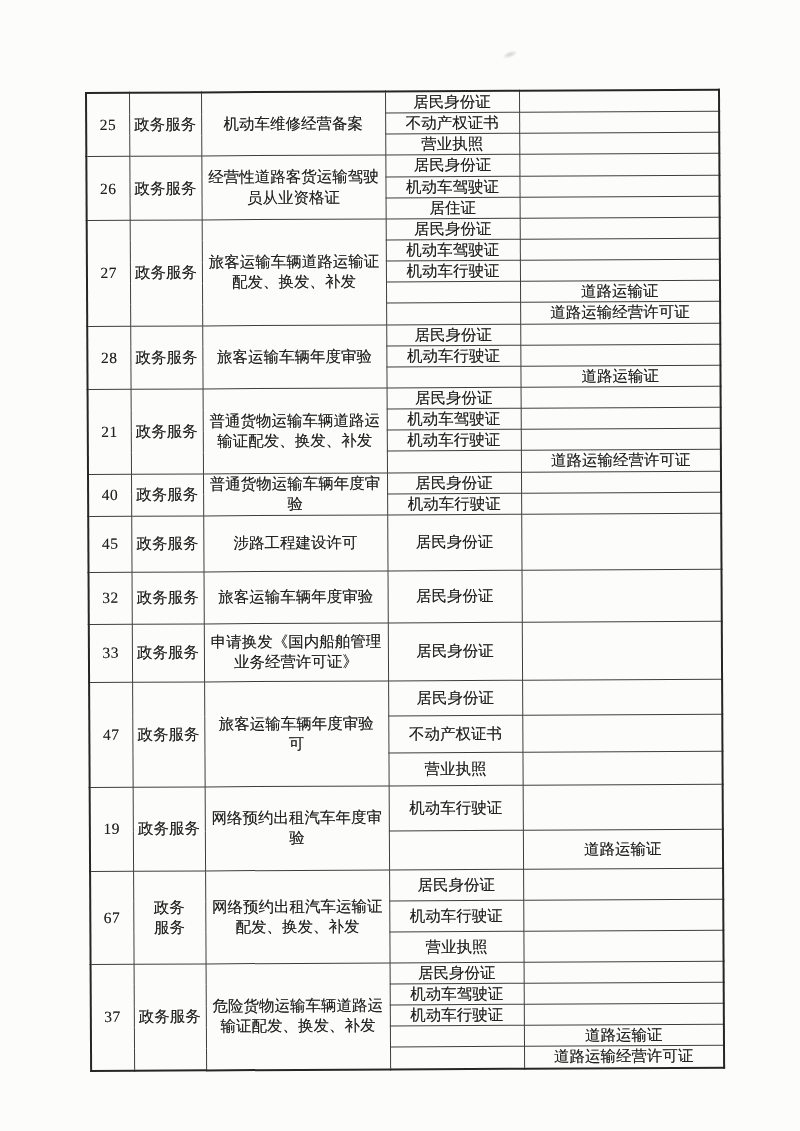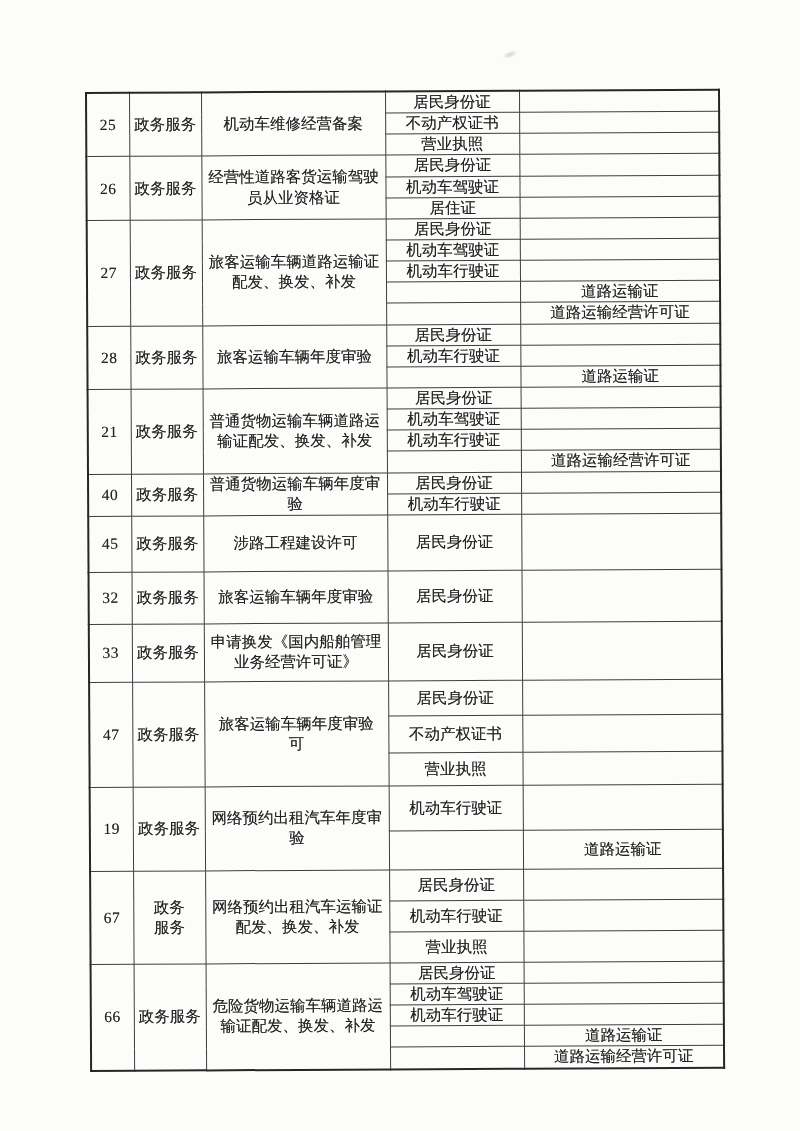--- a/index.html
+++ b/index.html
@@ -235,21 +235,21 @@
           </tr>
           <tr style="height: 31px;">
             <td class="c-doc">机动车行驶证</td>
             <td class="c-extra"></td>
           </tr>
           <tr style="height: 31px;">
             <td class="c-doc">营业执照</td>
             <td class="c-extra"></td>
           </tr>
           <tr style="height: 18px;">
-            <td class="c-no" rowspan="5">66</td>
+            <td class="c-no" rowspan="5">37</td>
             <td class="c-cat" rowspan="5">政务服务</td>
             <td class="c-svc" rowspan="5">危险货物运输车辆道路运
 输证配发、换发、补发</td>
             <td class="c-doc">居民身份证</td>
             <td class="c-extra"></td>
           </tr>
           <tr style="height: 18px;">
             <td class="c-doc">机动车驾驶证</td>
             <td class="c-extra"></td>
           </tr>

